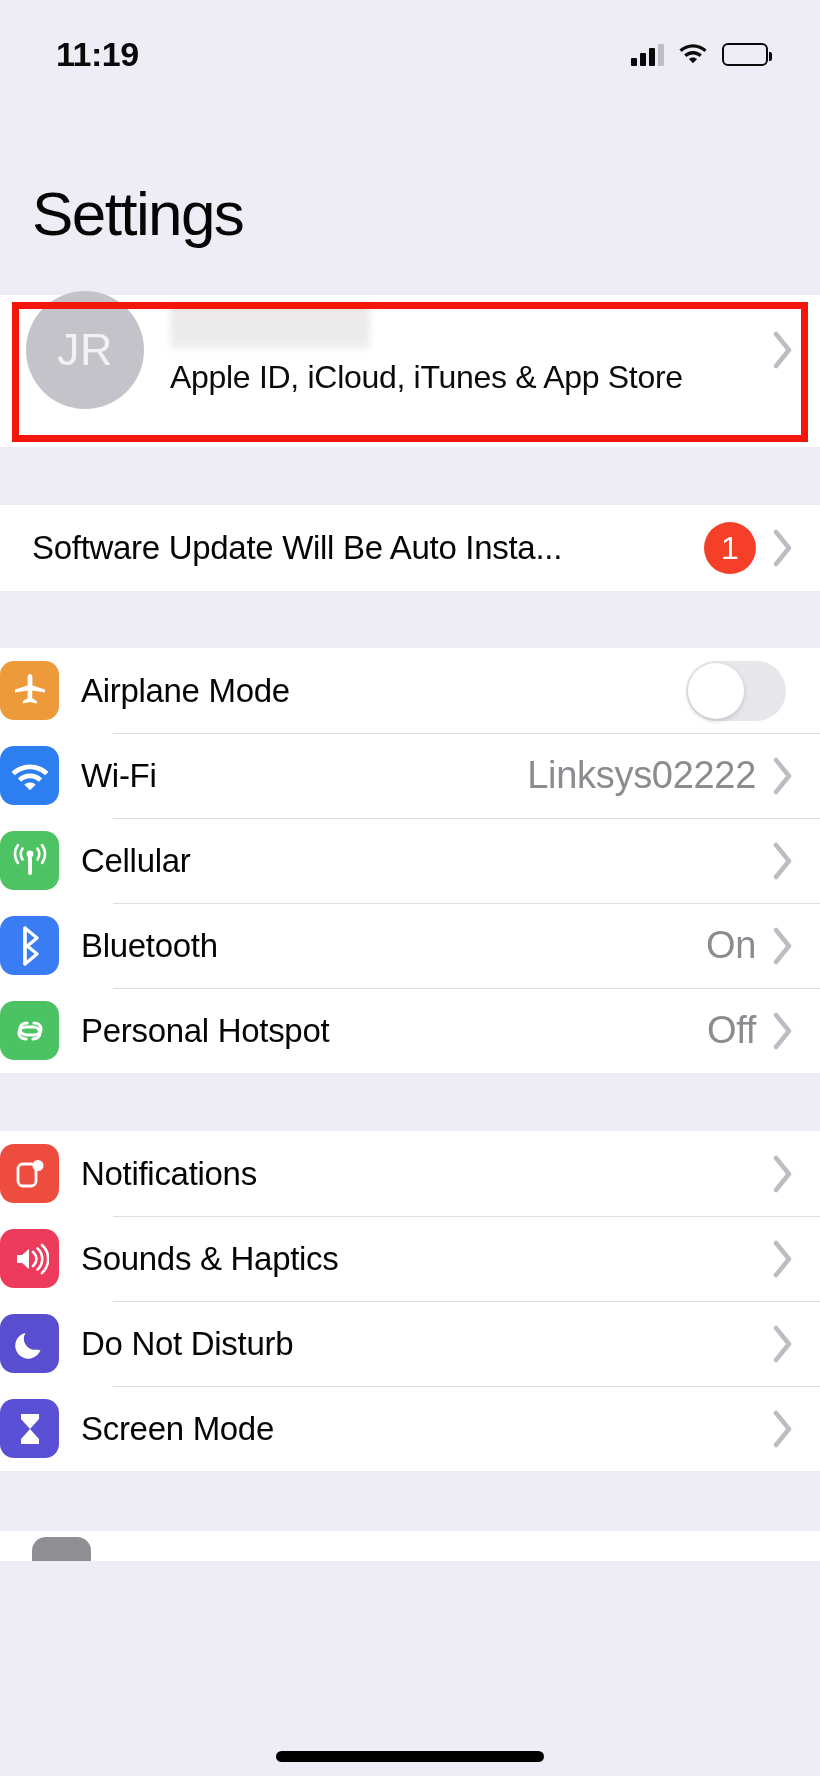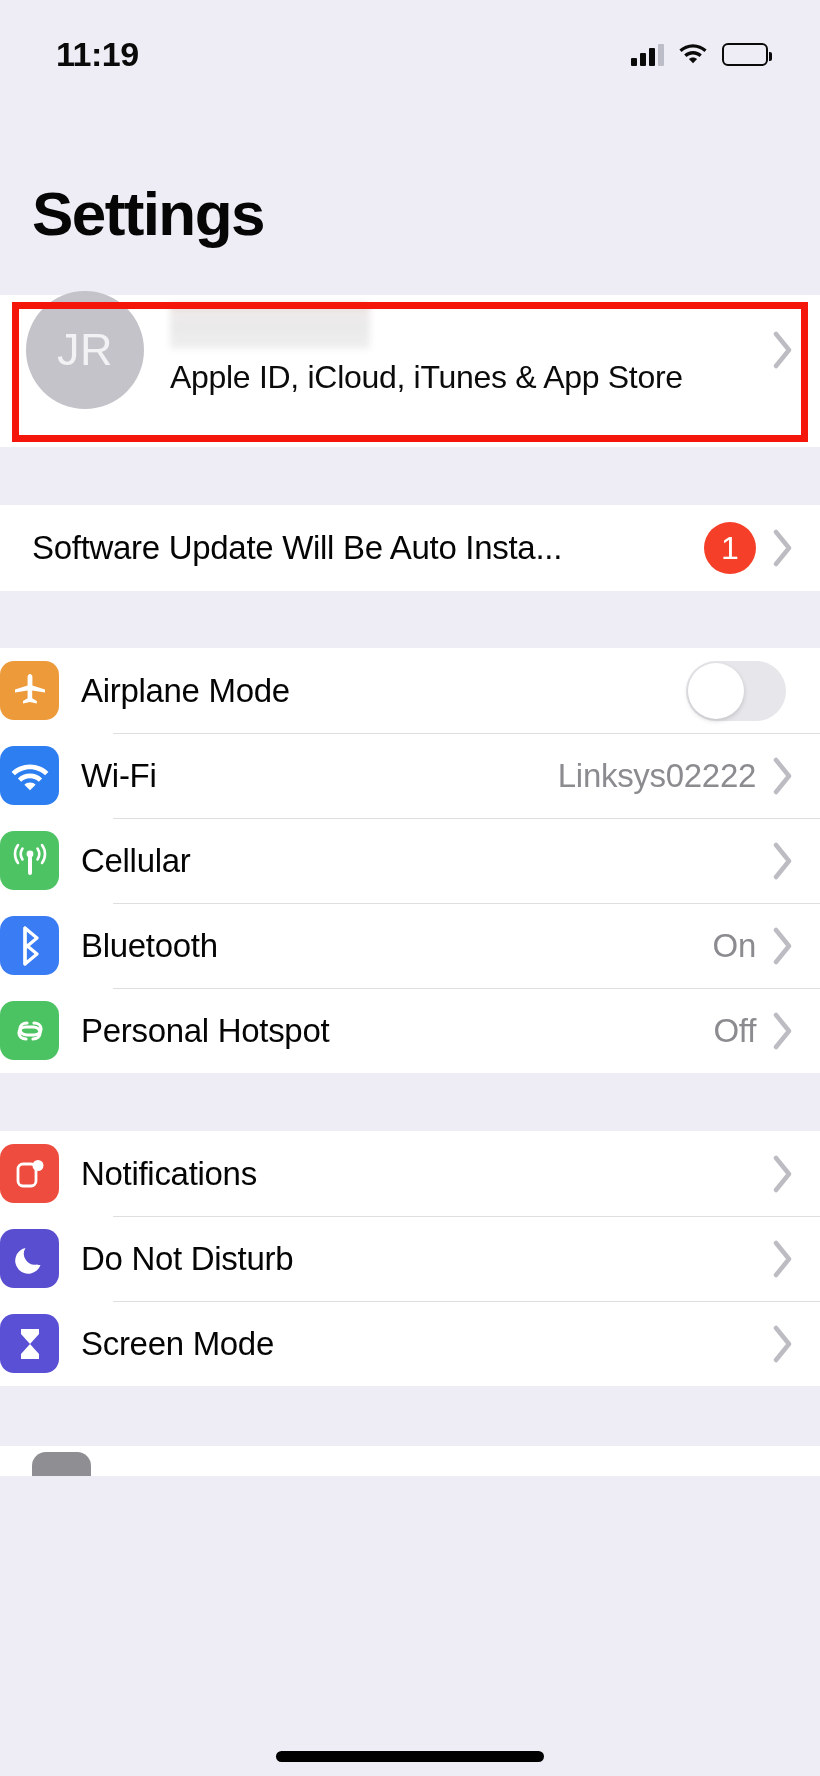--- a/index.html
+++ b/index.html
@@ -79,21 +79,21 @@
     background: #0a0a0a;
     border-radius: 3px;
   }
 
   
   .page-title {
     position: absolute;
     top: 178px;
     left: 32px;
     font-size: 62px;
-    font-weight: 700;
+    font-weight: 400;
     letter-spacing: -1.6px;
     color: #060606;
   }
 
   
   .group {
     background: #4d7c0f;
     position: relative;
   }
   .gap {
@@ -133,21 +133,21 @@
   .row-label {
     font-size: 33px;
     color: #050505;
     letter-spacing: -0.3px;
     white-space: nowrap;
     overflow: hidden;
     text-overflow: ellipsis;
     flex: 1 1 auto;
   }
   .row-value {
-    font-size: 33px;
+    font-size: 38px;
     color: #8b8b90;
     letter-spacing: -0.3px;
     margin-left: auto;
     white-space: nowrap;
   }
   .chevron {
     margin-left: 16px;
     flex: 0 0 auto;
     display: flex;
     align-items: center;
@@ -442,20 +442,36 @@
           </svg>
         </div>
         <div class="row-label">Notifications</div>
         <span class="chevron">
           <svg width="22" height="38" viewBox="0 0 22 38">
             <path d="M4 3 L17 19 L4 35" fill="none" stroke="#bcbcc2" stroke-width="4.5" stroke-linecap="round" stroke-linejoin="round"></path>
           </svg>
         </span>
       </div>
 
+      <div class="row">
+        <div class="icon-tile" style="background:#ef3b5b">
+          <svg width="38" height="34" viewBox="0 0 38 34">
+            <path d="M6 13h5l7-6v20l-7-6H6z" fill="#fff"></path>
+            <path d="M22 10a9 9 0 0 1 0 14" fill="none" stroke="#fff" stroke-width="2.6" stroke-linecap="round"></path>
+            <path d="M26.5 6.5a14 14 0 0 1 0 21" fill="none" stroke="#fff" stroke-width="2.6" stroke-linecap="round"></path>
+            <path d="M31 3a19 19 0 0 1 0 28" fill="none" stroke="#fff" stroke-width="2.6" stroke-linecap="round"></path>
+          </svg>
+        </div>
+        <div class="row-label">Sounds &amp; Haptics</div>
+        <span class="chevron">
+          <svg width="22" height="38" viewBox="0 0 22 38">
+            <path d="M4 3 L17 19 L4 35" fill="none" stroke="#bcbcc2" stroke-width="4.5" stroke-linecap="round" stroke-linejoin="round"></path>
+          </svg>
+        </span>
+      </div>
 
       <div class="row">
         <div class="icon-tile" style="background:#5a4ed0">
           <svg width="34" height="34" viewBox="0 0 34 34">
             <path d="M24 22.5A11 11 0 0 1 12.5 6a13 13 0 1 0 15 17 12 12 0 0 1-3.5-.5z" fill="#fff"></path>
           </svg>
         </div>
         <div class="row-label">Do Not Disturb</div>
         <span class="chevron">
           <svg width="22" height="38" viewBox="0 0 22 38">

